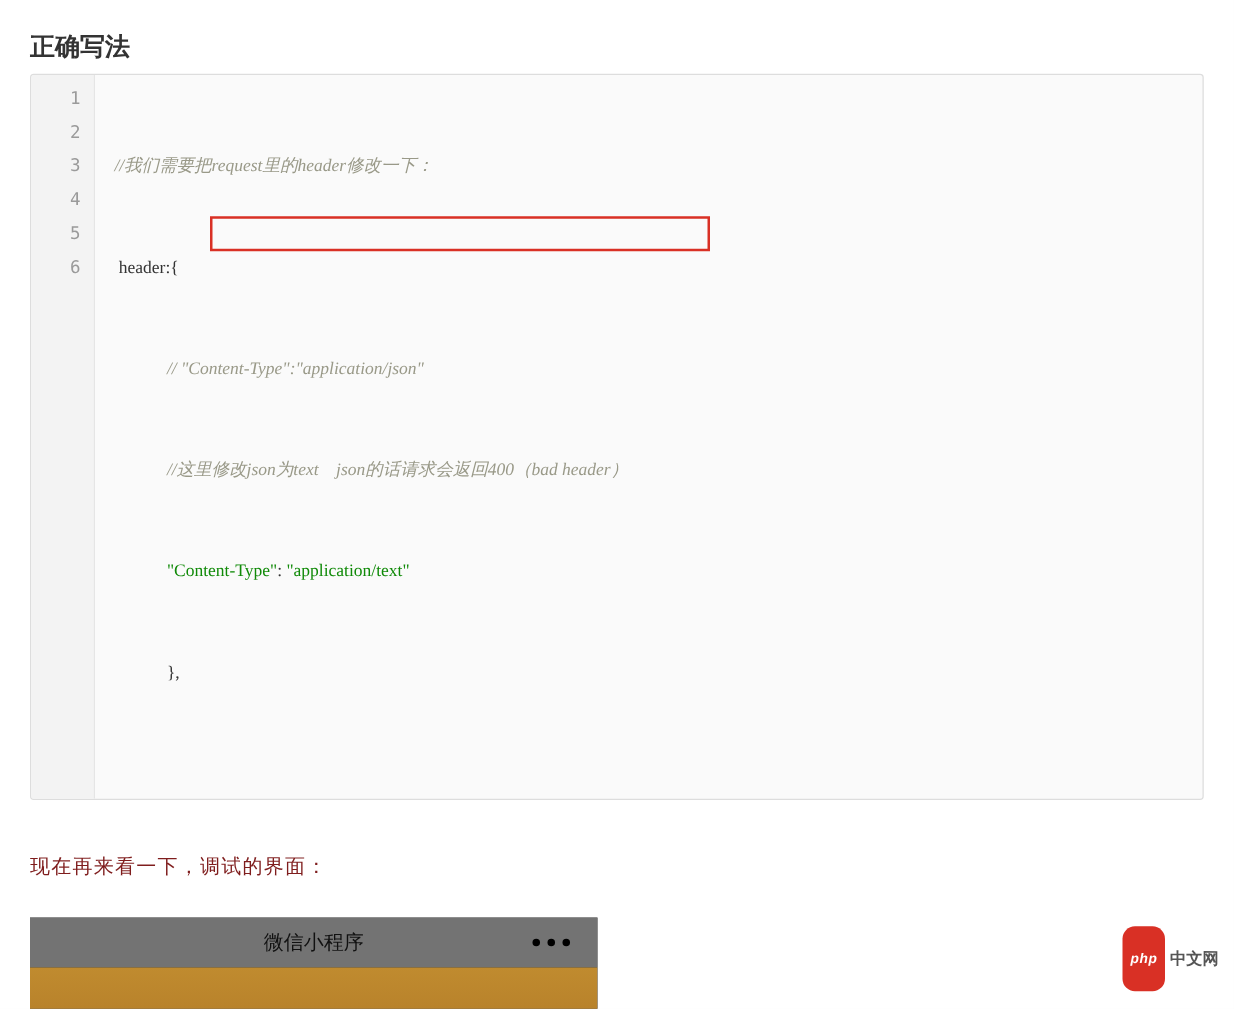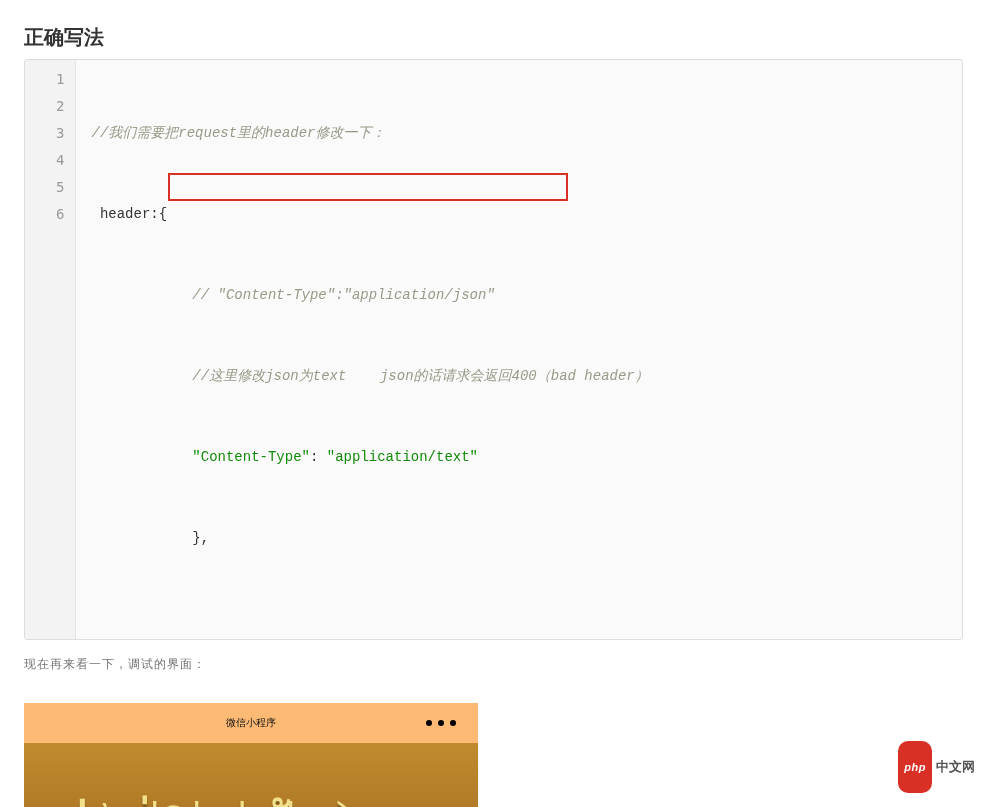--- a/index.html
+++ b/index.html
@@ -34,58 +34,58 @@
       text-align: right;
       padding: 6px 10px;
       color: #9a9a9a;
       font-family: Consolas, Monaco, monospace;
       font-size: 14px;
       line-height: 27px;
       user-select: none;
     }
     .code-area {
       padding: 6px 16px;
-      font-family: Liberation Mono, monospace;
+      font-family: Liberation Serif, serif;
       font-size: 14px;
       line-height: 27px;
       color: #333;
       white-space: pre;
       position: relative;
     }
     .line { display: block; height: 27px; }
     .comment { color: #998; font-style: italic; }
     .keyword, .token-string-green { color: #108a08; }
     .highlight-box {
       position: absolute;
       border: 2px solid #d93025;
       pointer-events: none;
     }
     .paragraph {
-      margin-top: 16px;
-      font-size: 12px;
-      color: #737373;
+      margin-top: 43px;
+      font-size: 16px;
+      color: #7f1d1d;
       letter-spacing: 1px;
     }
     .app-screenshot {
       margin-top: 30px;
       width: 454px;
       height: 420px;
       background: #333;
       position: relative;
       overflow: hidden;
     }
     .app-header {
       height: 40px;
-      background: #fdba74;
+      background: #737373;
       display: flex;
       align-items: center;
       justify-content: center;
       position: relative;
       color: #111;
-      font-size: 10px;
+      font-size: 16px;
     }
     .app-header-dots {
       position: absolute;
       right: 22px;
       display: flex;
       gap: 6px;
     }
     .app-header-dots span {
       width: 6px; height: 6px; border-radius: 50%; background: #000;
     }

